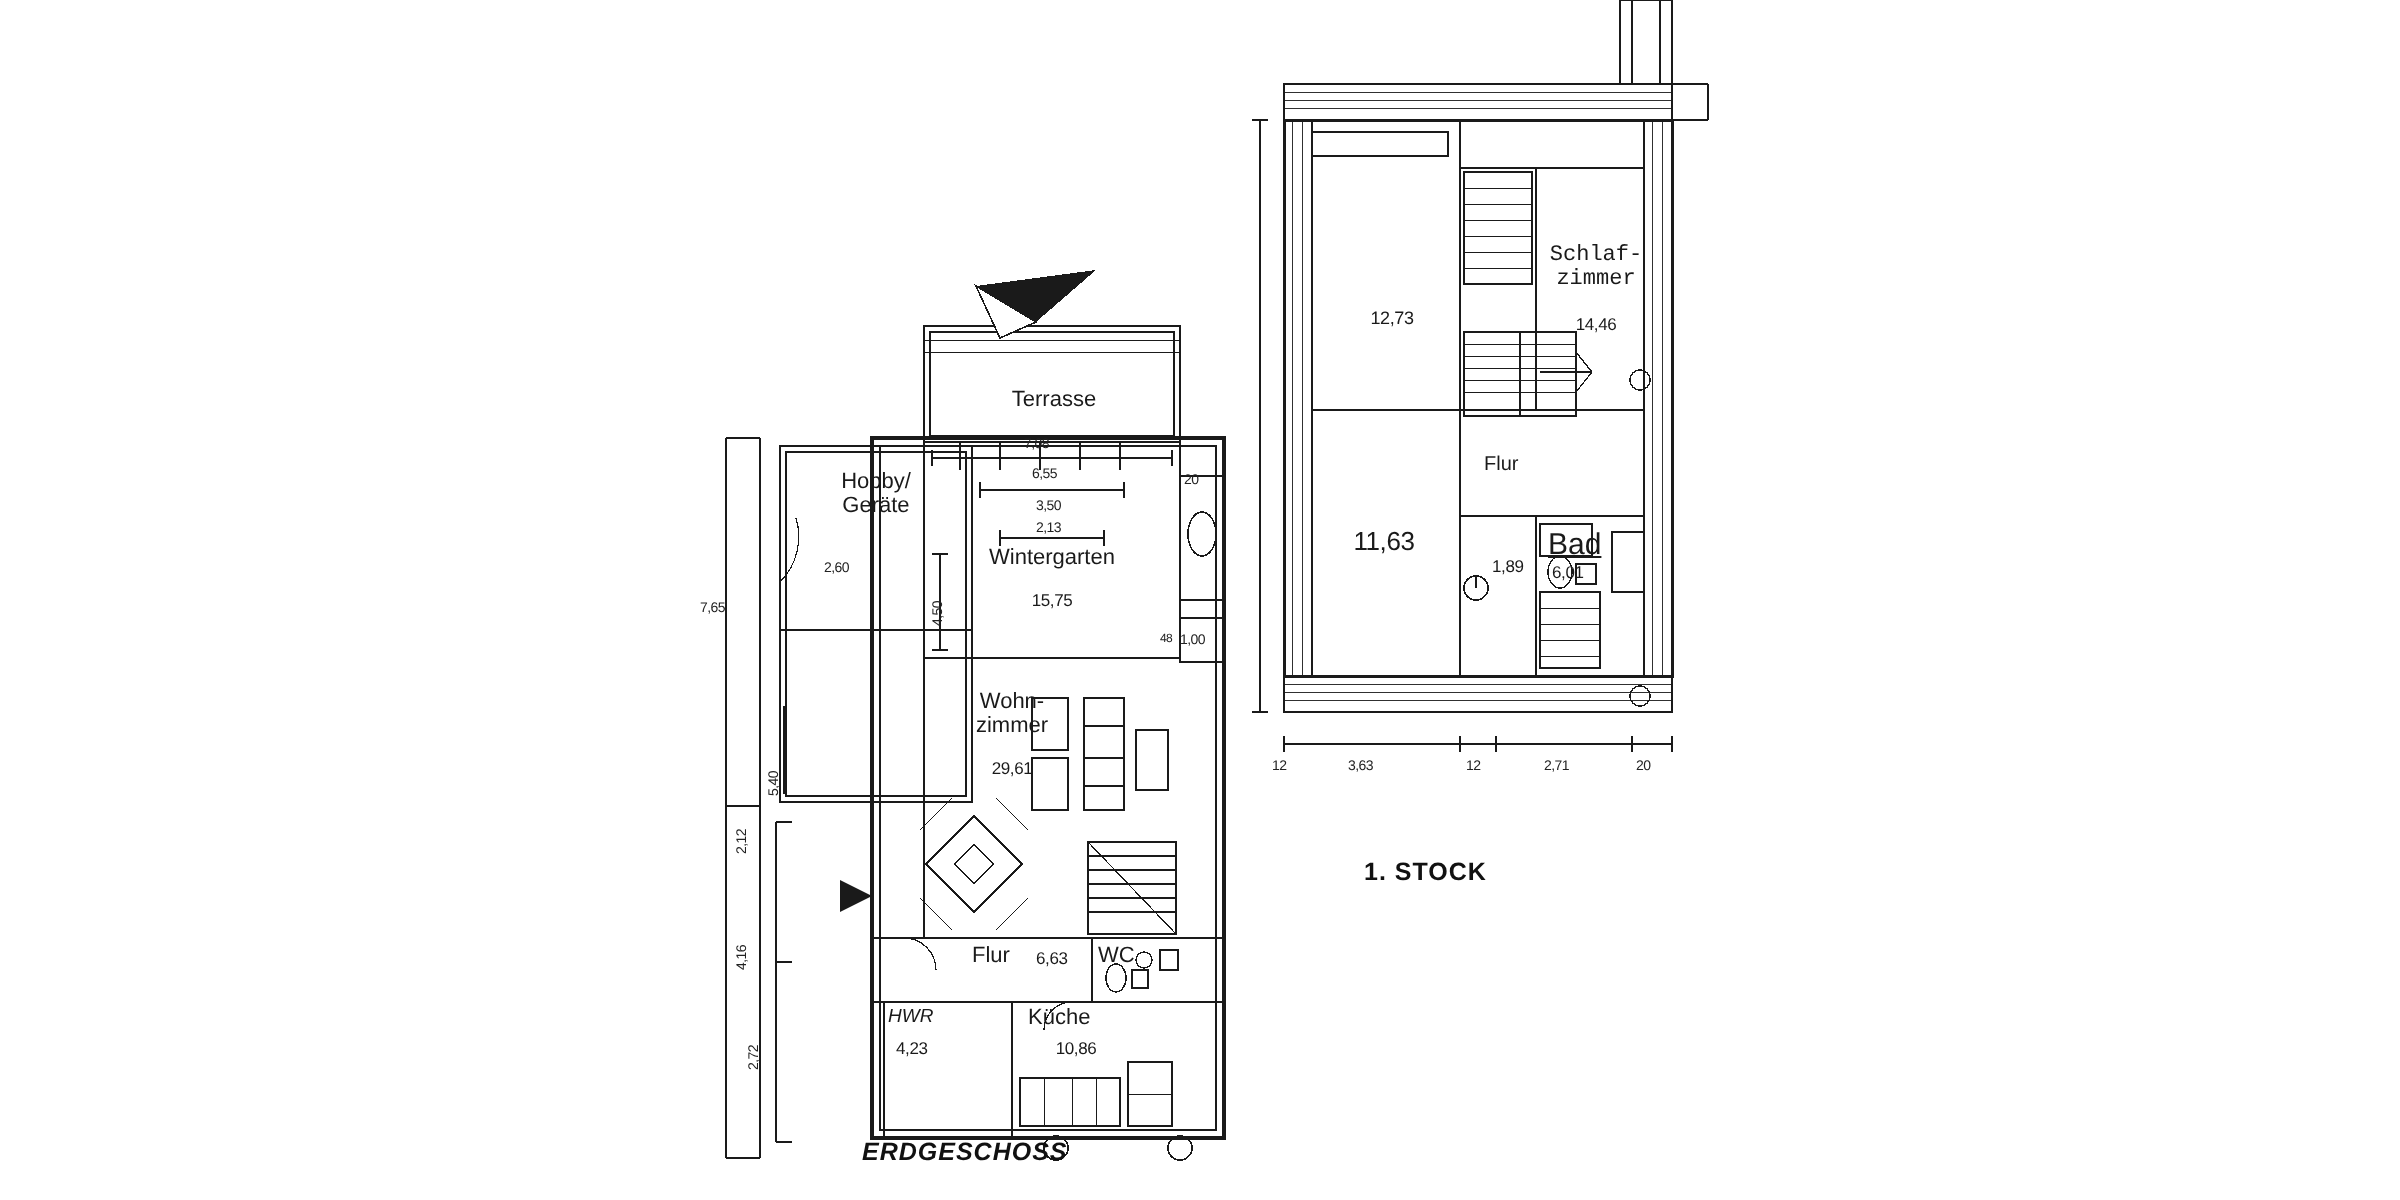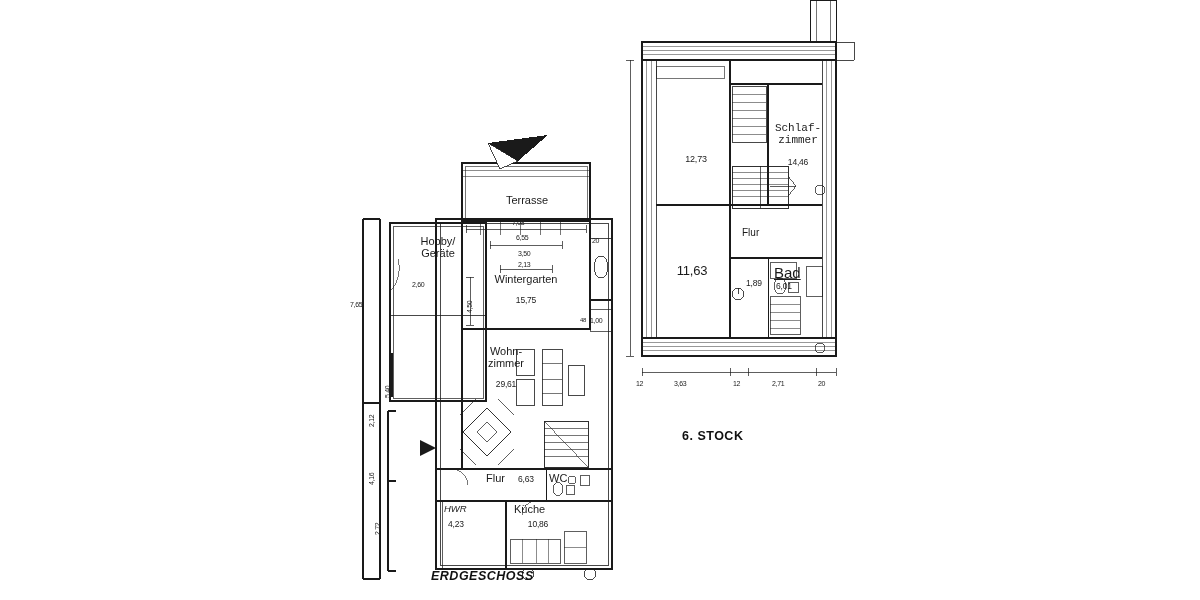--- a/index.html
+++ b/index.html
@@ -354,15 +354,15 @@
     <div class="lbl room-name" style="left:154px; top:265px; font-size:15px;text-decoration:underline;">Bad</div>
     <div class="lbl room-area" style="left:156px; top:262px;margin-top:20px;">6,01</div>
 
     <div class="lbl dim" style="left:54px; top:380px;">3,63</div>
     <div class="lbl dim" style="left:113px; top:380px;">12</div>
     <div class="lbl dim" style="left:152px; top:380px;">2,71</div>
     <div class="lbl dim" style="left:198px; top:380px;">20</div>
     <div class="lbl dim" style="left:16px; top:380px;">12</div>
   </div>
 
-  <div class="lbl floor-title" style="left:682px; top:430px;">6. STOCK</div>
+  <div class="lbl floor-title" style="left:682px; top:430px;">1. STOCK</div>
 
 </div>
 
 </body></html>

